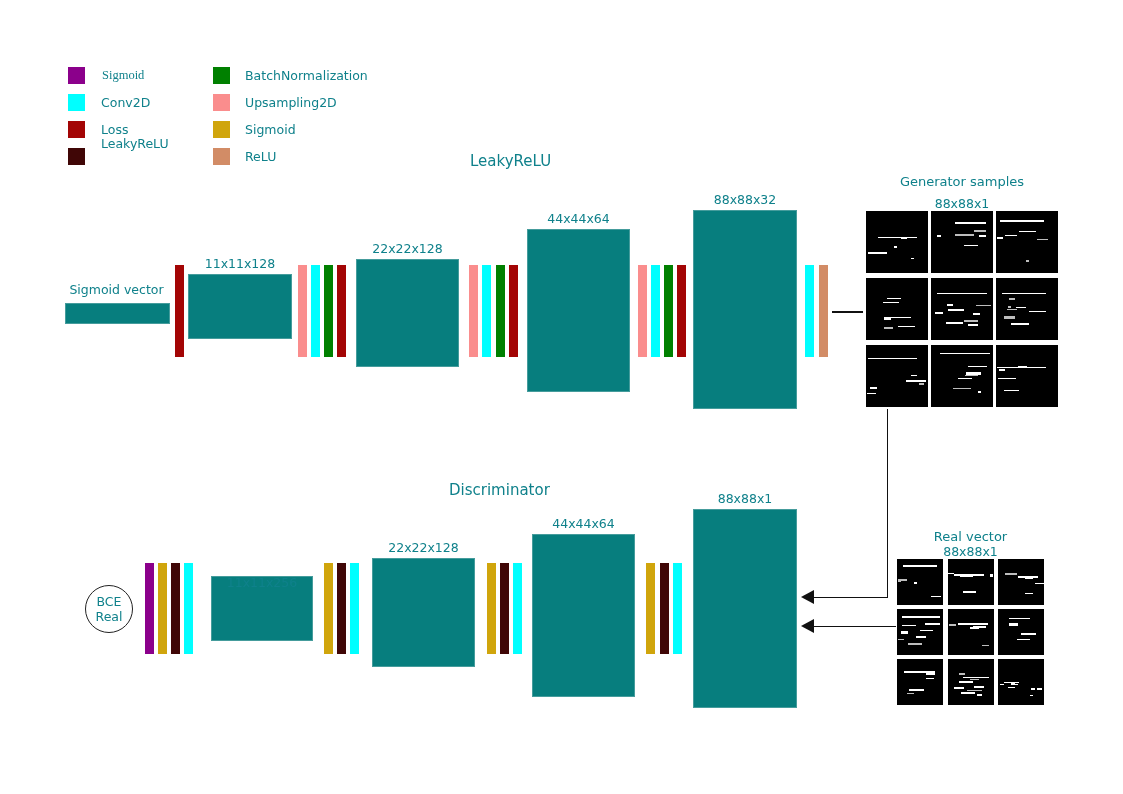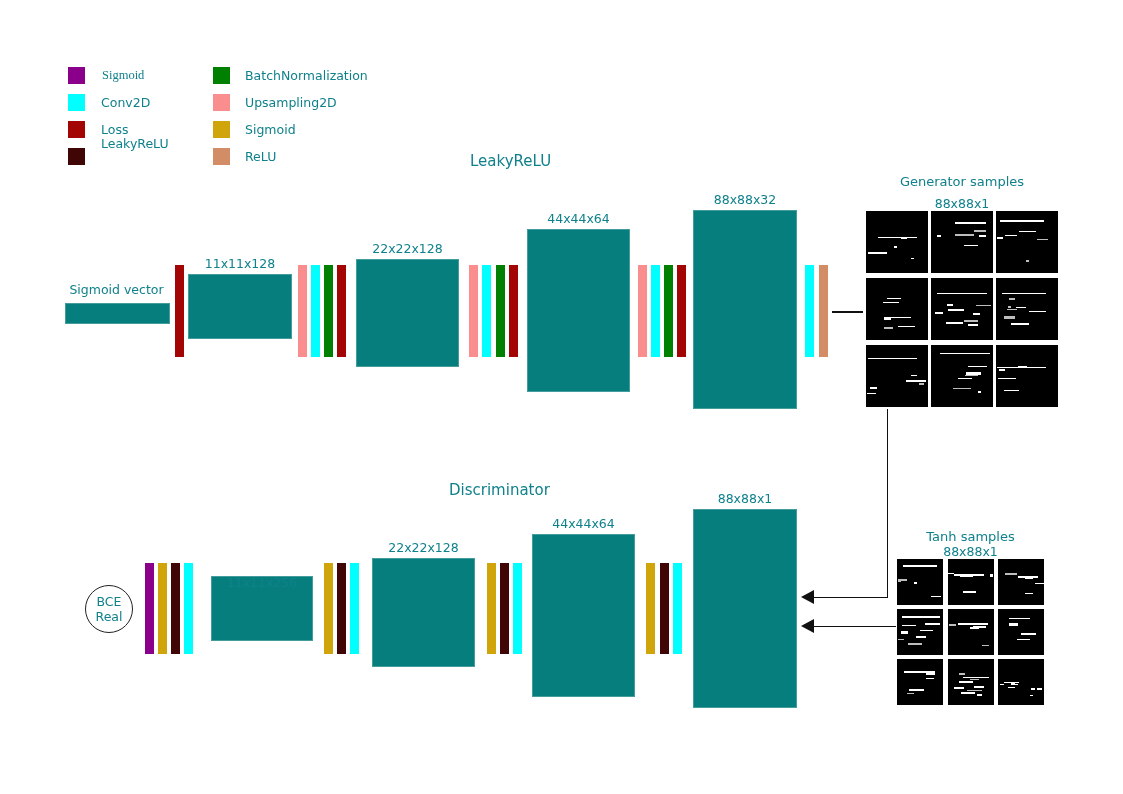--- a/index.html
+++ b/index.html
@@ -29,21 +29,21 @@
 <div id="diagram">
 
   <div class="title" style="left:470px;top:152px;">LeakyReLU</div>
   <div class="title" style="left:449px;top:481px;">Discriminator</div>
 
   <div class="lbl" style="left:65px;top:283px;width:103px;">Sigmoid vector</div>
 
   <div class="lbl" style="left:866px;top:175px;width:192px;font-size:13px;">Generator samples</div>
   <div class="lbl" style="left:866px;top:197px;width:192px;">88x88x1</div>
 
-  <div class="lbl" style="left:897px;top:530px;width:147px;font-size:13px;">Tanh samples</div>
+  <div class="lbl" style="left:897px;top:530px;width:147px;font-size:13px;">Real vector</div>
   <div class="lbl" style="left:897px;top:545px;width:147px;">88x88x1</div>
 
   <div class="loss-circle" style="left:85px;top:585px;width:48px;height:48px;">
     <div>BCE</div>
     <div>Real</div>
   </div>
 
   <div class="abs" id="latent-bar" style="left: 65px; top: 303px; width: 103px; height: 19px; background: rgb(7, 126, 126); border: 1px solid rgba(120, 180, 180, 0.55);"></div>
 
   <div class="wire" style="left:832px;top:311px;width:31px;height:1.5px;"></div>

